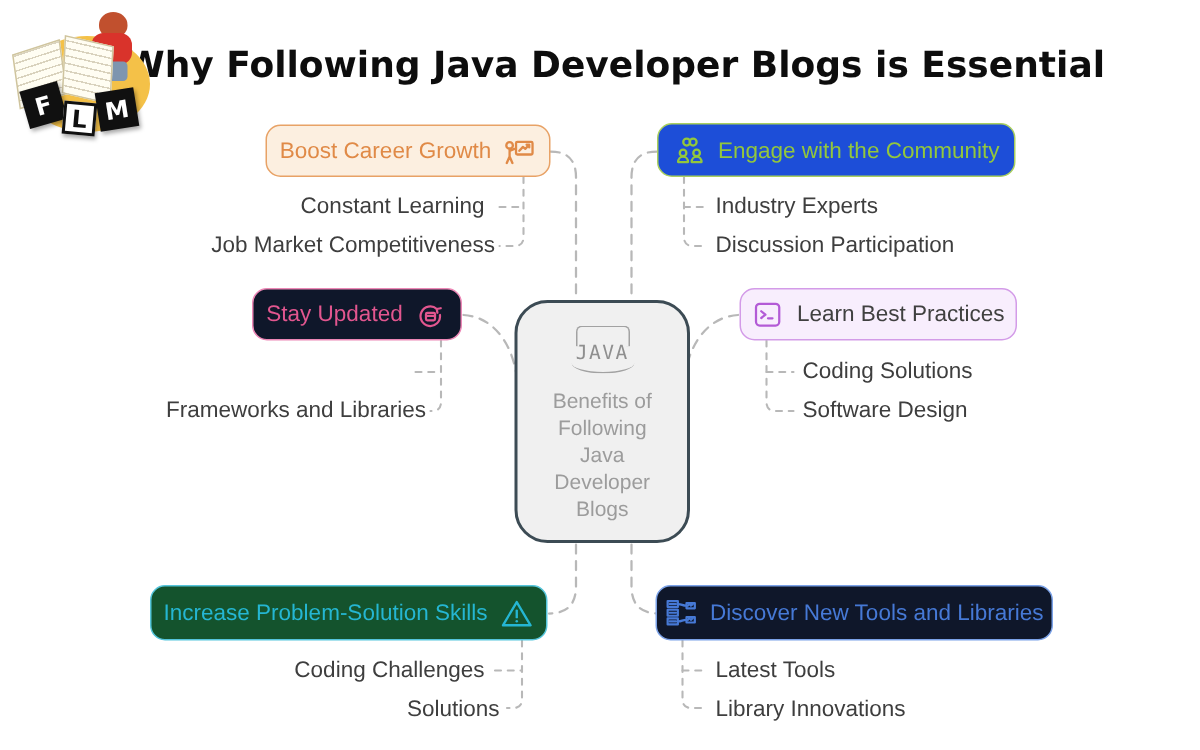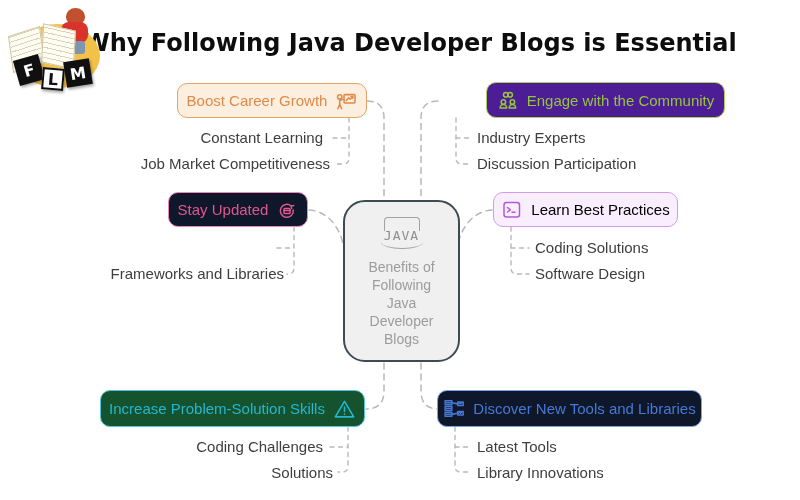--- a/index.html
+++ b/index.html
@@ -57,23 +57,23 @@
     font-size: 14px; line-height: 18px; color: #9c9c9c;
   }
 
   
   .node {
     position: absolute; z-index: 2; display: flex; align-items: center; justify-content: center;
     gap: 8px; border-radius: 10px; font-size: 15px; white-space: nowrap;
   }
   .node svg { flex: 0 0 auto; display: block; }
   .n-boost    { left: 177px; top: 83px;  width: 190px; height: 35px; background: #fcefe0; border: 1.5px solid #e8a266; color: #e08a47; }
-  .n-engage   { left: 438px; top: 82px;  width: 239px; height: 36px; background: #4c1d95; border: 1.5px solid #a9cf5e; color: #93c73c; margin-left: 48px; }
+  .n-engage   { left: 438px; top: 82px;  width: 239px; height: 36px; background: #1d4ed8; border: 1.5px solid #a9cf5e; color: #93c73c; }
   .n-stay     { left: 168px; top: 192px; width: 140px; height: 35px; background: #0f172a; border: 1.5px solid #ec87b6; color: #e2568f; }
-  .n-learn    { left: 493px; top: 192px; width: 185px; height: 35px; background: #f8eefd; border: 1.5px solid #d39be8; color: #000000; }
+  .n-learn    { left: 493px; top: 192px; width: 185px; height: 35px; background: #f8eefd; border: 1.5px solid #d39be8; color: #404040; }
   .n-increase { left: 100px; top: 390px; width: 265px; height: 37px; background: #14532d; border: 1.5px solid #55c5db; color: #25b6d2; }
   .n-discover { left: 437px; top: 390px; width: 265px; height: 37px; background: #0f172a; border: 1.5px solid #7ba2e8; color: #4679d6; }
 
   
   .child-label { position: absolute; z-index: 2; font-size: 15px; color: #3e3e3e; white-space: nowrap; }
   .c00 { right: 477px; top: 129px; } .c01 { right: 470px; top: 155px; }
   .c10 { left: 477px;  top: 129px; } .c11 { left: 477px;  top: 155px; }
   .c20 { right: 528px; top: 239px; } .c21 { right: 516px; top: 265px; }
   .c30 { left: 535px;  top: 239px; } .c31 { left: 535px;  top: 265px; }
   .c40 { right: 477px; top: 438px; } .c41 { right: 467px; top: 464px; }

